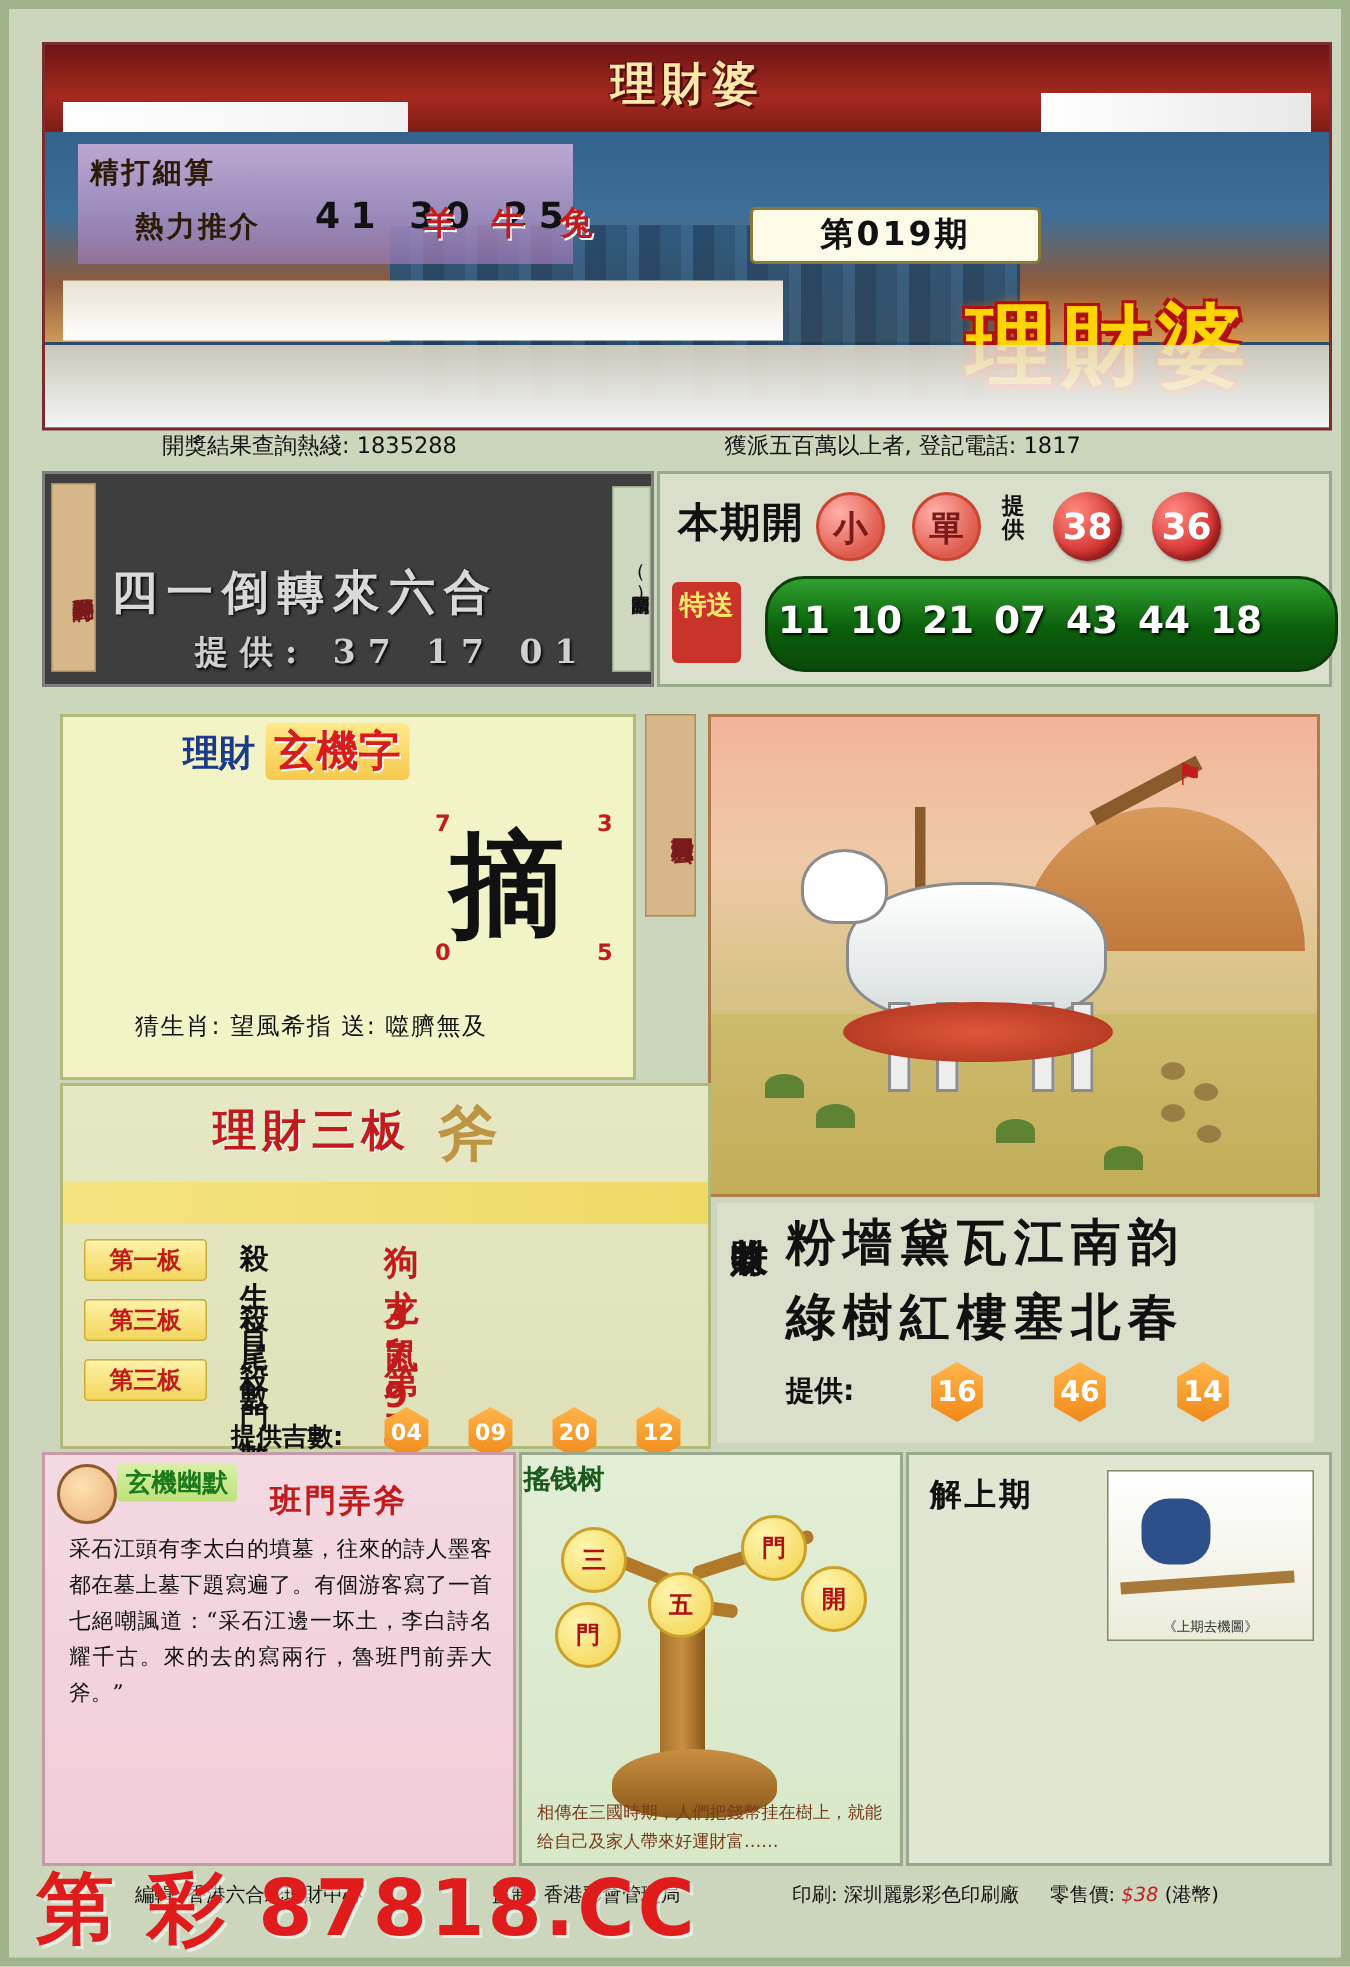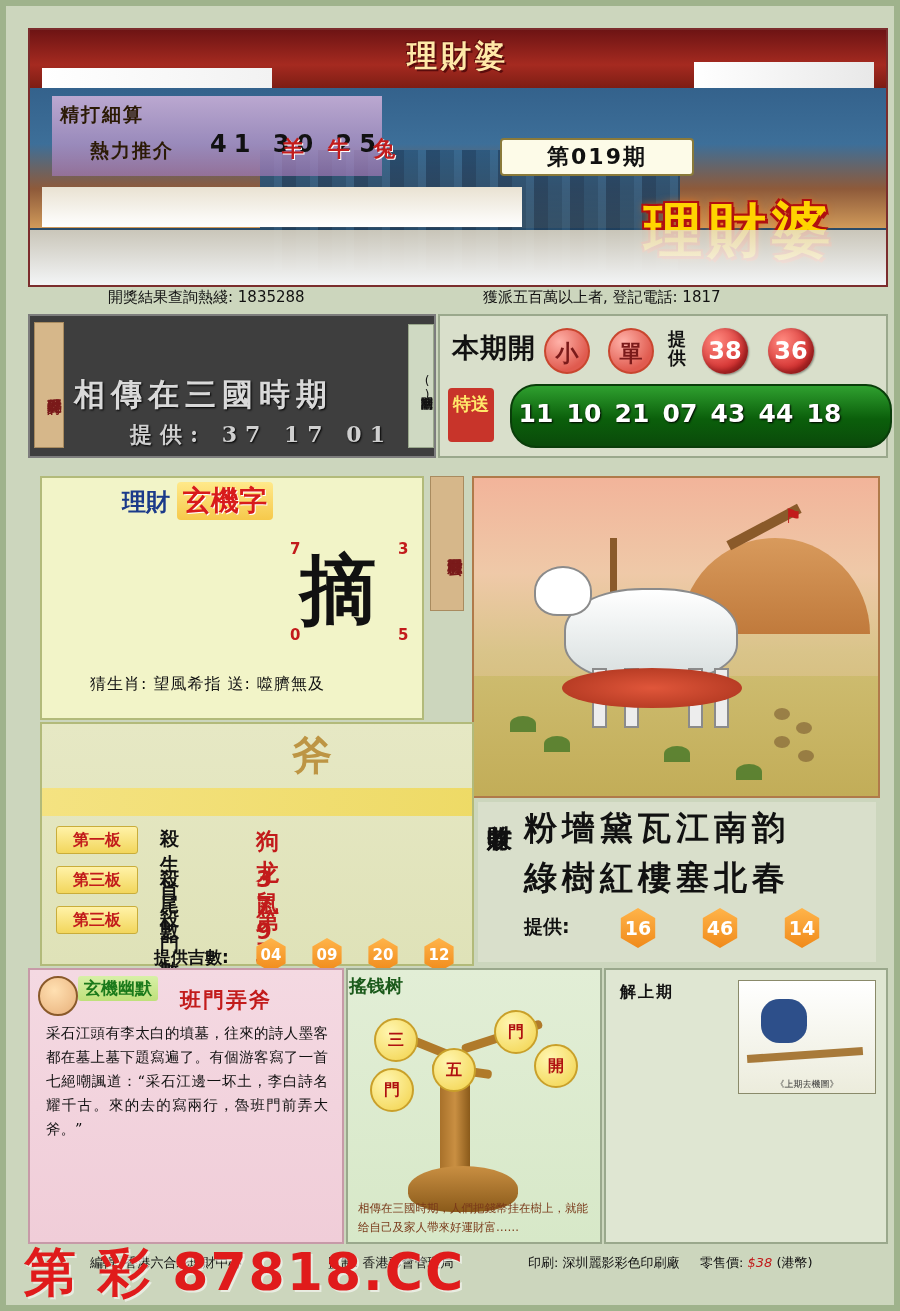--- a/index.html
+++ b/index.html
@@ -114,21 +114,21 @@
   .ball{
     position:absolute;width:46px;height:46px;border-radius:50%;
     text-align:center;line-height:46px;font-size:24px;font-weight:bold;color:#fff;
     box-shadow:inset -3px -3px 6px rgba(0,0,0,.35),1px 1px 2px rgba(0,0,0,.4);
   }
   .ball-red{background:radial-gradient(circle at 32% 28%,#ff8a80,#d22b2b 70%);}
   .ball-sm{position:absolute;width:46px;height:46px;border-radius:50%;background:radial-gradient(circle at 32% 28%,#ffb1a8,#e05b4f 70%);
     text-align:center;line-height:46px;font-size:23px;font-weight:bold;color:#7a1a1a;border:2px solid #c9462f;box-sizing:border-box;}
   .b1{left:104px;top:12px;}
   .b2{left:168px;top:12px;}
-  .tigong{position:absolute;left:228px;top:14px;font-size:18px;font-weight:bold;color:#111;line-height:1.05;width:26px;}
+  .tigong{position:absolute;left:228px;top:14px;font-size:15px;font-weight:bold;color:#111;line-height:1.05;width:26px;}
   .b3{left:262px;top:12px;}
   .b4{left:328px;top:12px;}
   .tesong{
     position:absolute;left:8px;top:72px;width:46px;height:54px;
     background:#c8342a;border-radius:4px;color:#ffe96a;font-size:18px;font-weight:bold;
     text-align:center;line-height:1.1;padding-top:6px;box-sizing:border-box;
   }
   .numbar{
     position:absolute;left:58px;top:68px;width:378px;height:60px;
     background:linear-gradient(180deg,#2fa02f,#0b5f0b 55%,#0a4a0a);
@@ -242,21 +242,21 @@
     background:linear-gradient(180deg,#c98f42,#8a5a1a);}
   .p2-br{position:absolute;background:#b07a2a;height:9px;border-radius:4px;}
   .p2-bubble{position:absolute;width:40px;height:40px;border-radius:50%;
     background:radial-gradient(circle at 35% 30%,#fff6b0,#f2d24a);border:2px solid #c9a02a;
     text-align:center;line-height:40px;font-size:16px;font-weight:bold;color:#b01010;}
   .p2-foot{position:absolute;left:10px;bottom:6px;width:232px;font-size:11.5px;color:#7a3a1a;line-height:1.6;}
   .p3{
     position:absolute;left:598px;top:962px;width:280px;height:272px;
     background:#dfe6d2;border:2px solid #9aa88c;
   }
-  .p3-title{position:absolute;left:14px;top:12px;font-size:16px;font-weight:bold;color:#111;letter-spacing:2px;}
+  .p3-title{position:absolute;left:14px;top:12px;font-size:21px;font-weight:bold;color:#111;letter-spacing:2px;}
   .p3-img{
     position:absolute;right:10px;top:10px;width:136px;height:112px;
     background:linear-gradient(180deg,#ffffff,#ececdc);border:1px solid #8a8a6a;
   }
   .p3-img-cap{position:absolute;left:0;bottom:2px;width:100%;text-align:center;font-size:9px;color:#333;}
   .p3-fig{position:absolute;left:22px;top:18px;width:46px;height:44px;border-radius:40%;background:#2d4f8a;}
   .p3-plank{position:absolute;left:8px;top:70px;width:116px;height:8px;background:#a87a3a;transform:rotate(-4deg);}
   
   .footer{
     position:absolute;left:22px;top:1244px;width:856px;height:34px;
@@ -300,21 +300,21 @@
     <div class="banner-bottom"></div>
   </div>
 
   <div class="hotline">
     <div class="l">開獎結果查詢熱綫:  1835288</div>
     <div class="r">獲派五百萬以上者,  登記電話:  1817</div>
   </div>
 
   <div class="tema">
     <div class="tema-side vert">理財特碼詩</div>
-    <div class="tema-line tema-l2">相傳在三國時期</div>
+    <div class="tema-line tema-l2">四一倒轉來六合</div>
     <div class="tema-line tema-l3">提供: 37  17  01</div>
     <div class="tema-note vert">(請刮開塗層觀閱)</div>
   </div>
 
   <div class="benqi">
     <div class="benqi-label">本期開</div>
     <div class="ball-sm b1">小</div>
     <div class="ball-sm b2">單</div>
     <div class="tigong">提供</div>
     <div class="ball ball-red b3">38</div>
@@ -355,20 +355,21 @@
     <div class="xj-track" style="left:300px;top:258px;"></div>
     <div class="xj-track" style="left:324px;top:272px;"></div>
     <div class="xj-grass" style="left:36px;top:238px;"></div>
     <div class="xj-grass" style="left:70px;top:258px;"></div>
     <div class="xj-grass" style="left:190px;top:268px;"></div>
     <div class="xj-grass" style="left:262px;top:286px;"></div>
   </div>
 
   <div class="sanban">
     <div class="sb-yellow"></div>
+    <div class="sb-title">理財三板</div>
     <div class="sb-title2">斧</div>
 
     <div class="sb-row r1">
       <div class="sb-tag">第一板</div>
       <div class="sb-lbl">殺生肖</div>
       <div class="sb-val">狗 龙 鼠</div>
     </div>
     <div class="sb-row r2">
       <div class="sb-tag">第三板</div>
       <div class="sb-lbl">殺尾數</div>

